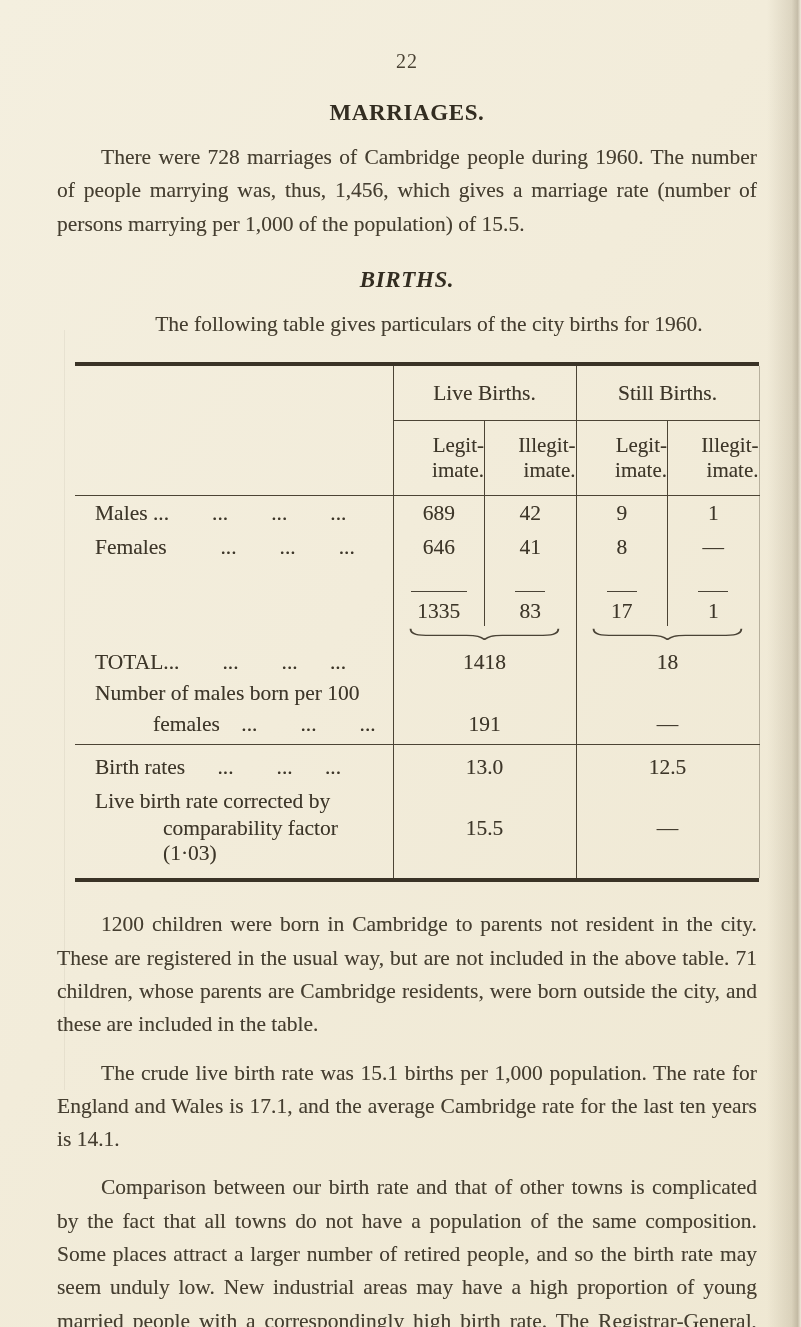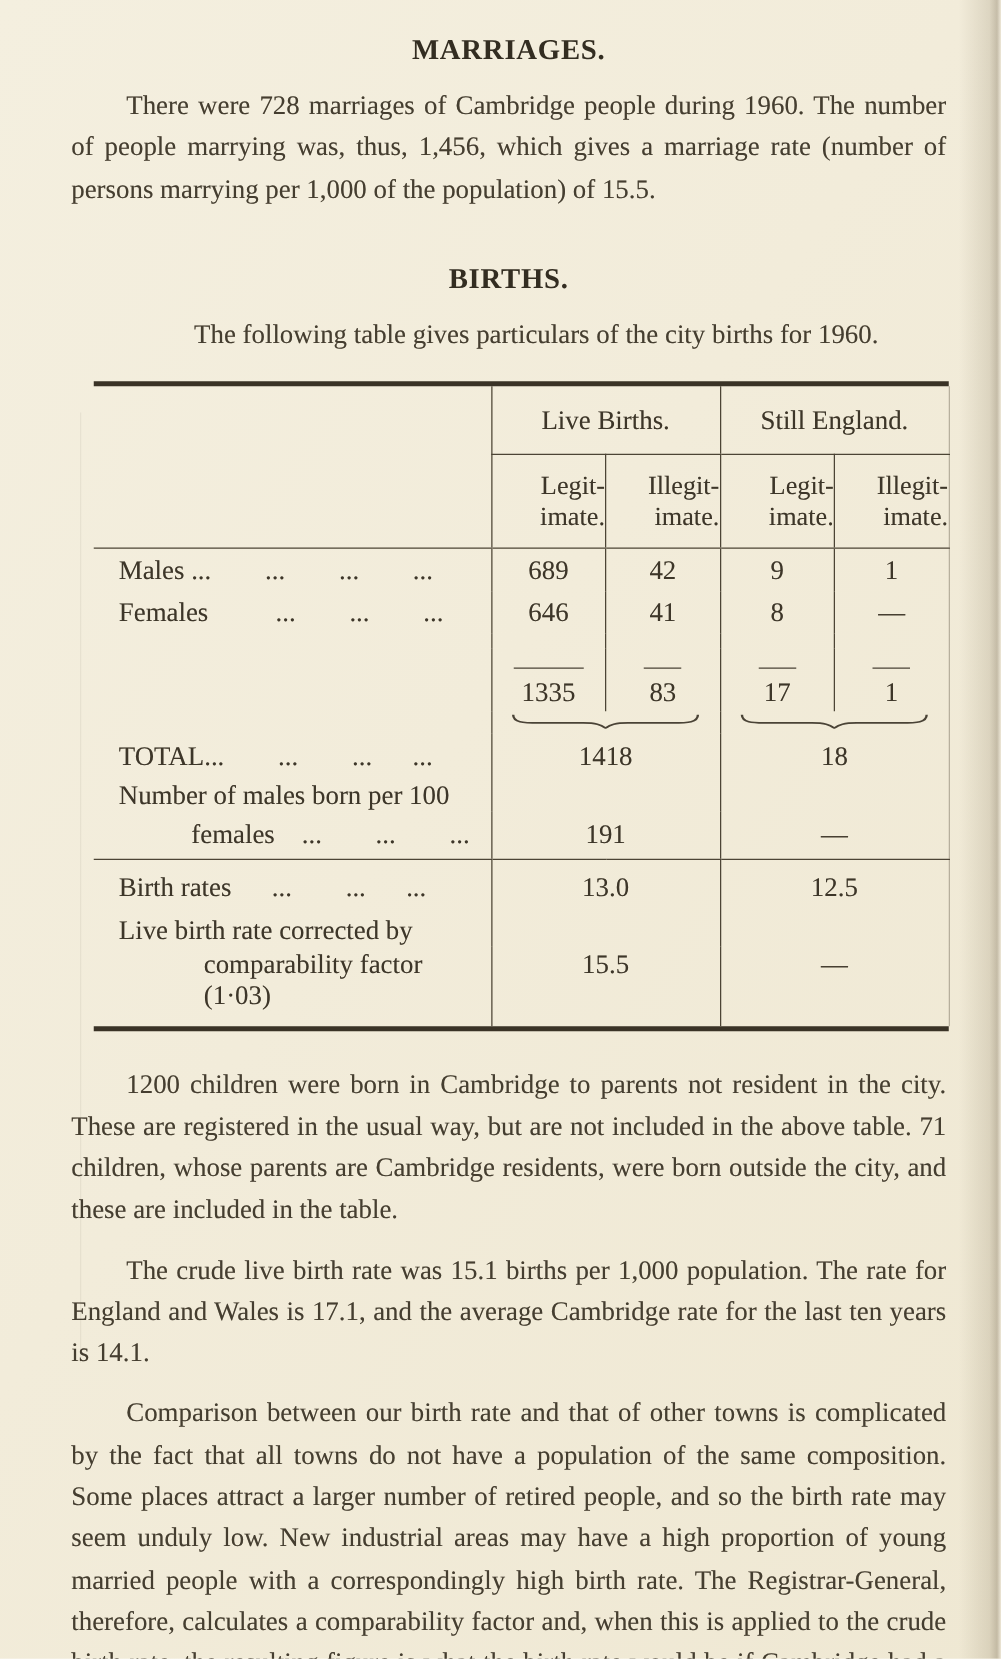--- a/index.html
+++ b/index.html
@@ -30,21 +30,21 @@
   .pageno{
     margin-top:50px;text-align:center;
     font-size:20px;letter-spacing:1px;color:#4a4234;
   }
   .heading{
     text-align:center;font-weight:bold;color:#332d21;
     font-size:23px;letter-spacing:0.6px;
     margin:0;
   }
   .h-marriages{margin-top:27px;}
-  .h-births{margin-top:42px;}
+  .h-births{margin-top:26px;font-style:italic;}
   p.body{
     margin:15px 0 0 0;
     font-size:21.5px;line-height:1.55;
     text-align:justify;text-indent:44px;
     color:#453e30;
     text-shadow:0 0 0.5px rgba(70,60,45,0.35);
   }
   p.single{text-align:center;}
 
   
@@ -91,20 +91,21 @@
   .after-table p.body{margin-top:0;margin-bottom:15px;}
 </style>
 </head>
 <body>
 
 <div class="page-edge"></div>
 <div class="fold-line"></div>
 
 <div class="content">
 
+  <div class="pageno">22</div>
 
   <h1 class="heading h-marriages">MARRIAGES.</h1>
   <p class="body">There were 728 marriages of Cambridge people during 1960.  The number of people marrying was, thus, 1,456, which gives a marriage rate (number of persons marrying per 1,000 of the population) of 15.5.</p>
 
   <h1 class="heading h-births">BIRTHS.</h1>
   <p class="body single">The following table gives particulars of the city births for 1960.</p>
 
   <div class="tablewrap">
     <table class="births">
       <colgroup>
@@ -112,21 +113,21 @@
           <col class="c-data">
           <col class="c-data">
           <col class="c-data">
           <col class="c-data">
       </colgroup>
 
       <tbody>
           <tr class="group-h">
         <td class="stubcell bb" rowspan="2"></td>
         <td class="vl bb" colspan="2">Live Births.</td>
-        <td class="vl bb" colspan="2">Still England.</td>
+        <td class="vl bb" colspan="2">Still Births.</td>
       </tr>
 
       <tr class="sub-h">
         <td class="vl bb">Legit-
 imate.</td>
         <td class="vl bb">Illegit-
 imate.</td>
         <td class="vl bb">Legit-
 imate.</td>
         <td class="vl bb">Illegit-

